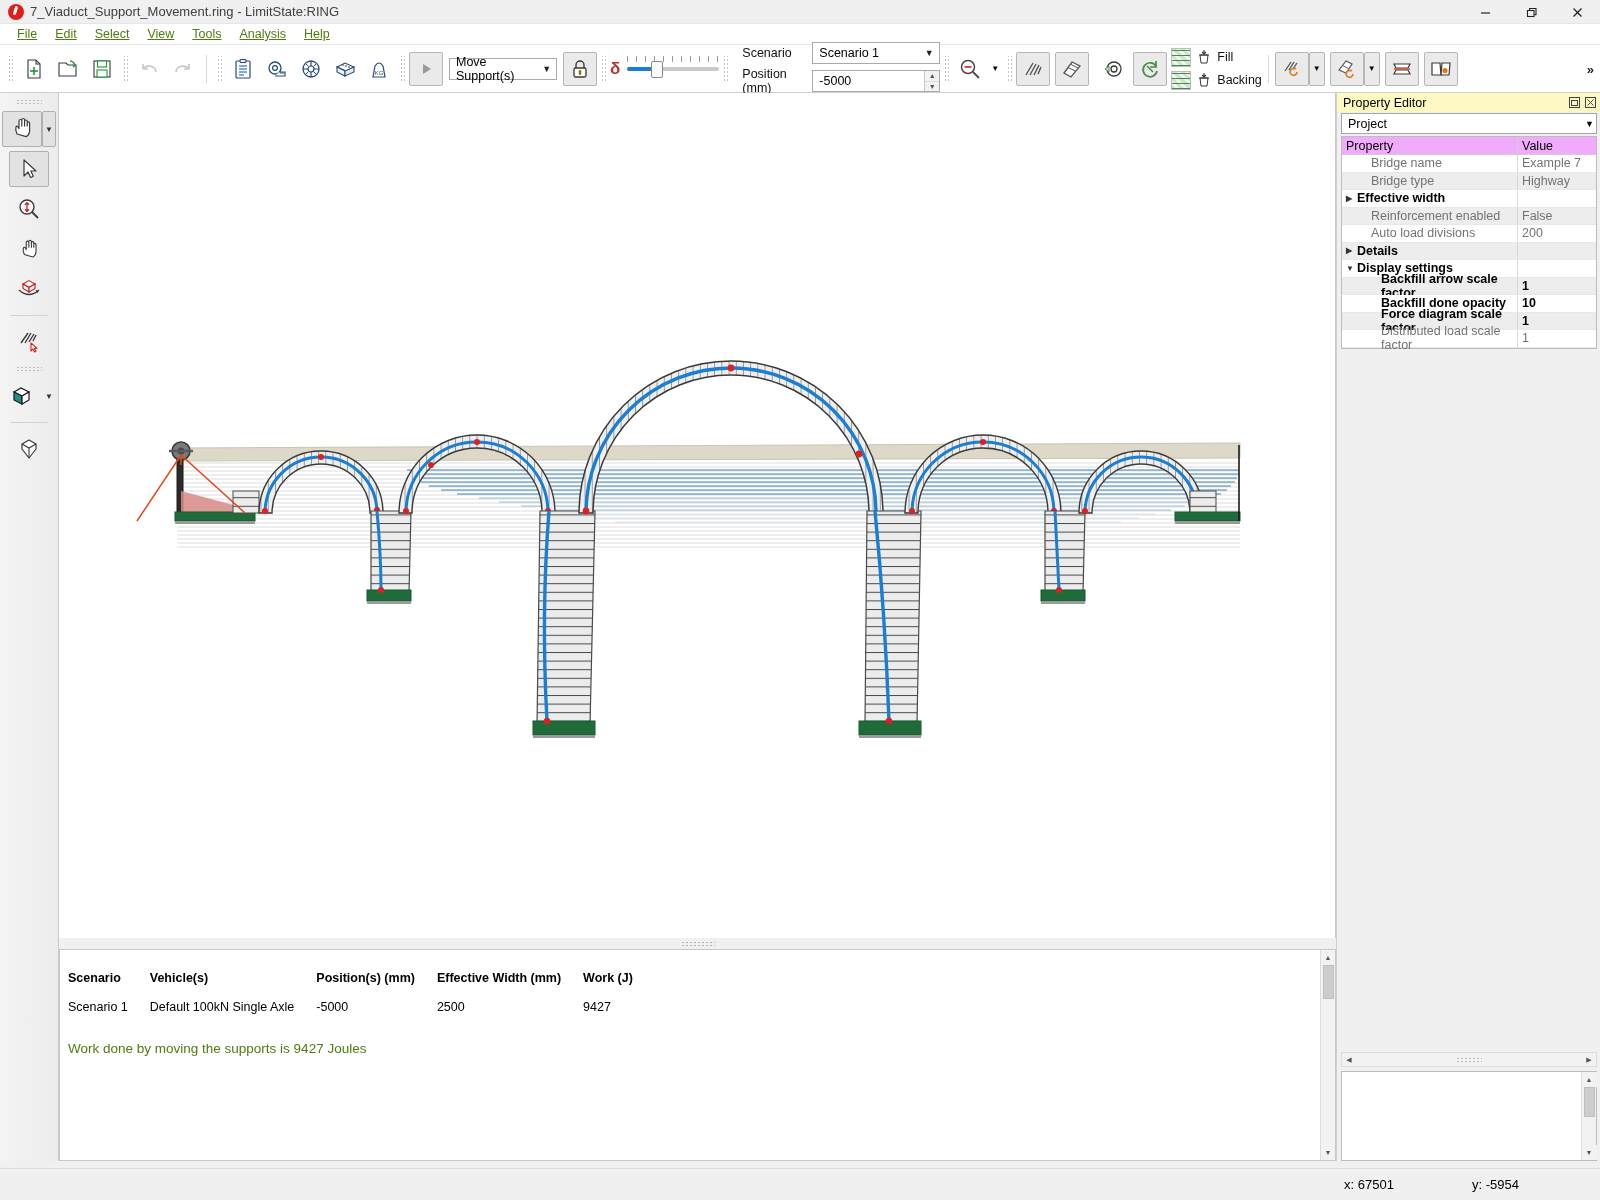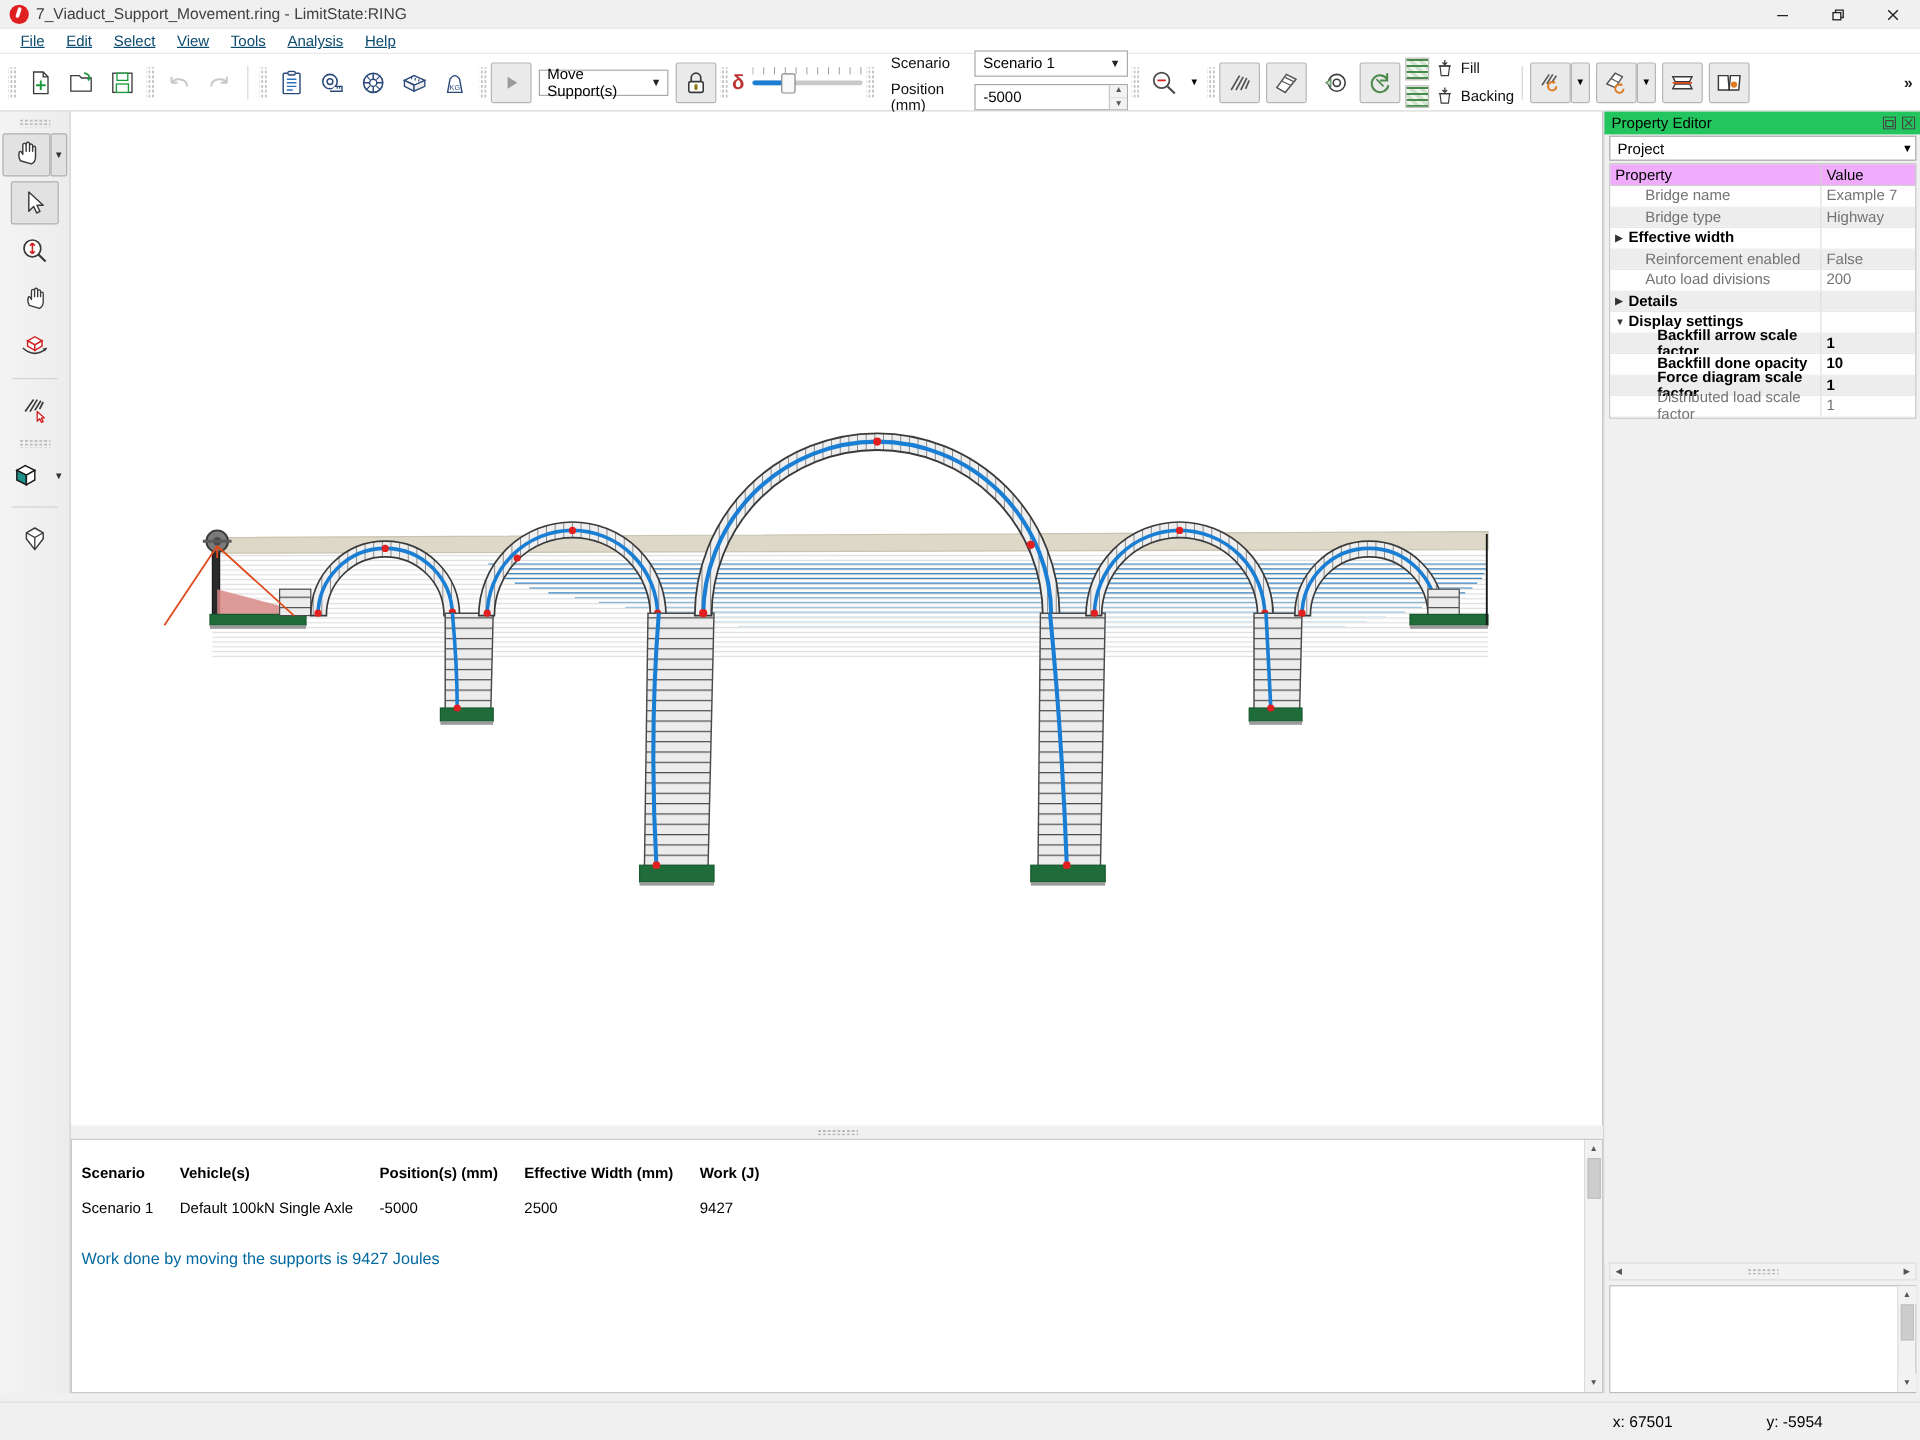--- a/index.html
+++ b/index.html
@@ -55,21 +55,21 @@
     height: 21px;
     background: #fff;
     display: flex;
     align-items: center;
     padding-left: 8px;
     border-bottom: 1px solid #e8e8e8;
   }
   .menu-item {
     padding: 2px 9px;
     font-size: 12.5px;
-    color: #0c4a6e;
+    color: #4d7c0f;
   }
   .menu-item .ul { text-decoration: underline; }
 
   
   #toolbar {
     height: 48px;
     background: #fff;
     border-bottom: 1px solid #cfcfcf;
     display: flex;
     align-items: center;
@@ -279,21 +279,21 @@
     overflow: hidden;
   }
   #output-text p { margin: 0 0 17px 0; }
   a.difflink { color: #1a3fd4; text-decoration: underline; }
   table.outtab { border-collapse: collapse; margin-top: 10px; }
   table.outtab th {
     text-align: left; font-weight: bold;
     padding: 0 22px 16px 0; font-size: 12.5px;
   }
   table.outtab td { text-align: left; padding: 0 22px 0 0; font-size: 12.5px; }
-  #worknote { color: #0369a1; font-size: 13.5px; margin-top: 28px; }
+  #worknote { color: #4d7c0f; font-size: 13.5px; margin-top: 28px; }
 
   
   .vscroll {
     width: 15px; background: #f2f2f2;
     border-left: 1px solid #dcdcdc;
     display: flex; flex-direction: column; align-items: center;
     flex: none;
   }
   .vscroll .arrow {
     width: 15px; height: 15px;
@@ -309,21 +309,21 @@
     background: #f0f0f0;
     display: flex; flex-direction: column;
     flex: none;
     border-left: 1px solid #cfcfcf;
   }
   #pe-title {
     height: 19px;
     display: flex; align-items: center;
     padding: 0 3px 0 6px;
     font-size: 12.5px;
-    background: #22c55e;
+    background: #fef9c3;
   }
   #pe-combo {
     height: 21px; margin: 1px 3px 2px 4px;
     border: 1px solid #a6a6a6; background: #fff;
     display: flex; align-items: center; padding: 0 2px 0 6px;
     font-size: 12.5px;
   }
   #pe-table { margin: 0 3px 0 4px; background: #fff; border: 1px solid #bdbdbd; }
   .pe-head {
     display: flex; height: 18px;

